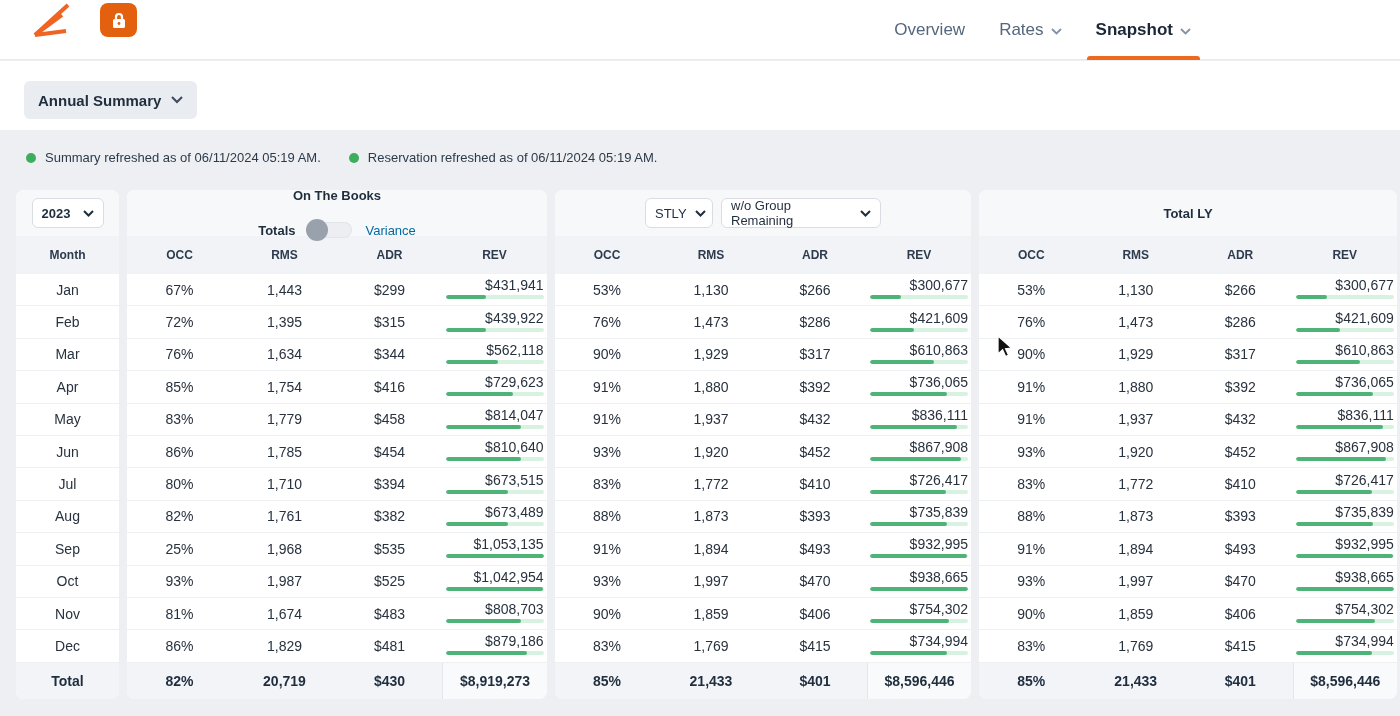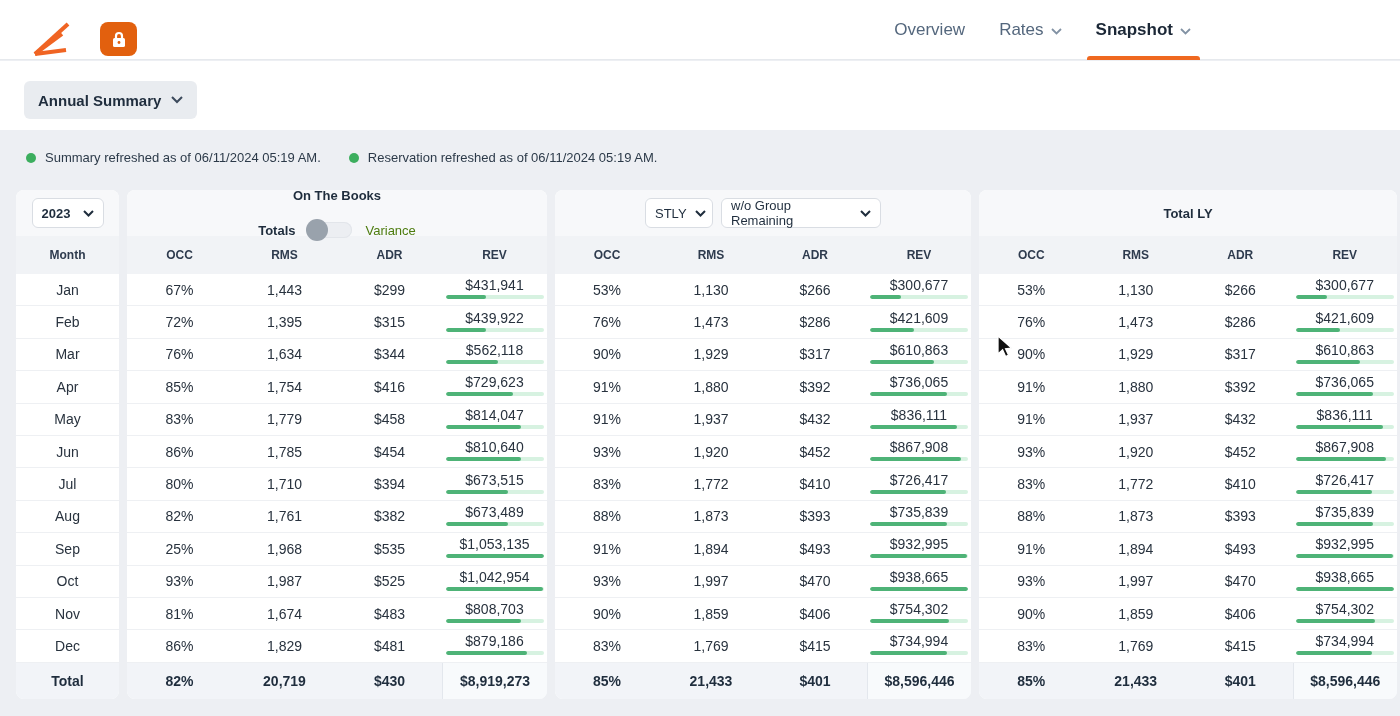--- a/index.html
+++ b/index.html
@@ -1,20 +1,20 @@
 <!DOCTYPE html>
 <html><head>
 <meta charset="utf-8">
 <style>
   * { margin:0; padding:0; box-sizing:border-box; }
   html,body { width:1400px; height:716px; overflow:hidden; }
   body { font-family:"Liberation Sans", sans-serif; background:#edeff3; color:#28323e; position:relative; }
 
   
-  .topbar { position:absolute; left:0; top:0; width:1400px; height:60px; background:#fff; border-bottom:1px solid #e6e9ed; display:flex; align-items:flex-end; }
+  .topbar { position:absolute; left:0; top:0; width:1400px; height:60px; background:#fff; border-bottom:1px solid #e6e9ed; display:flex; align-items:flex-start; }
   .brand { display:flex; align-items:center; gap:28px; padding-left:30px; }
   .lock-btn { width:37px; height:34px; background:#e2600e; border:none; border-radius:8px; display:flex; align-items:center; justify-content:center; cursor:pointer; }
   .nav { position:absolute; right:209px; top:0; height:60px; display:flex; align-items:center; gap:34px; }
   .nav-item { position:relative; height:60px; display:flex; align-items:center; gap:7px; font-size:17px; color:#54677d; cursor:pointer; }
   .nav-item .chev { margin-top:2px; }
   .nav-item.active { font-weight:bold; color:#1b2736; }
   .nav-item.active .underline { position:absolute; left:-9px; right:-9px; bottom:0; height:4px; background:#ef6820; border-radius:3px 3px 0 0; }
 
   
   .subbar { position:absolute; left:0; top:61px; width:1400px; height:69px; background:#fff; }
@@ -38,33 +38,33 @@
   .sec-title { font-size:13px; font-weight:bold; color:#1f2d3d; line-height:15px; }
 
   .fake-select { background:#fff; border:1px solid #d9dde3; border-radius:6px; height:30px; display:flex; align-items:center; justify-content:space-between; padding:0 9px; font-size:13px; color:#1f2d3d; cursor:pointer; gap:8px; }
   .year-select { width:72px; font-weight:600; }
   .sel-row { display:flex; gap:8px; }
   .sel-stly { width:68px; }
   .sel-group { width:160px; }
 
   .toggle-row { display:flex; align-items:center; gap:13px; margin-top:19px; }
   .toggle-label-on  { font-size:13px; font-weight:bold; color:#1f2d3d; }
-  .toggle-label-off { font-size:13px; color:#4d7c0f; }
+  .toggle-label-off { font-size:13px; color:#0369a1; }
   .switch { position:relative; width:44px; height:16px; background:#eceef2; border-radius:8px; cursor:pointer; box-shadow:inset 0 0 0 1px #e2e5ea; }
   .knob { position:absolute; left:-2px; top:-3px; width:22px; height:22px; border-radius:50%; background:#99a2ac; }
 
   .col-head { height:38px; background:#f1f3f6; display:grid; grid-template-columns:repeat(4,1fr); align-items:center; }
   .col-head.one { grid-template-columns:1fr; }
   .col-head span { text-align:center; font-size:12px; font-weight:bold; color:#2e3b4e; }
 
   .rows .row { height:32.4px; display:grid; grid-template-columns:repeat(4,1fr); align-items:center; border-bottom:1px solid #eef0f3; }
   .rows .mrow { height:32.4px; display:flex; align-items:center; justify-content:center; font-size:14px; color:#28323e; border-bottom:1px solid #eef0f3; }
   .cell { text-align:center; font-size:14px; color:#28323e; }
 
-  .rev-wrap { display:inline-block; width:98px; text-align:center; }
+  .rev-wrap { display:inline-block; width:98px; text-align:right; }
   .rev-bar { display:block; height:4px; background:#d7f2e1; border-radius:2px; margin-top:2px; overflow:hidden; }
   .rev-fill { display:block; height:4px; background:#4eb377; border-radius:2px; }
 
   .total-row { height:36px; background:#f2f4f8; display:grid; grid-template-columns:repeat(4,1fr); align-items:center; }
   .total-row.one { grid-template-columns:1fr; }
   .total-row .cell { font-weight:bold; font-size:14px; color:#1f2d3d; }
   .total-row .rev-total { height:36px; display:flex; align-items:center; justify-content:center; background:#f8fafc; border-left:1px solid #e3e7ed; }
 
   .chev-svg { flex:none; }
   .cursor { position:absolute; left:995px; top:335px; }

